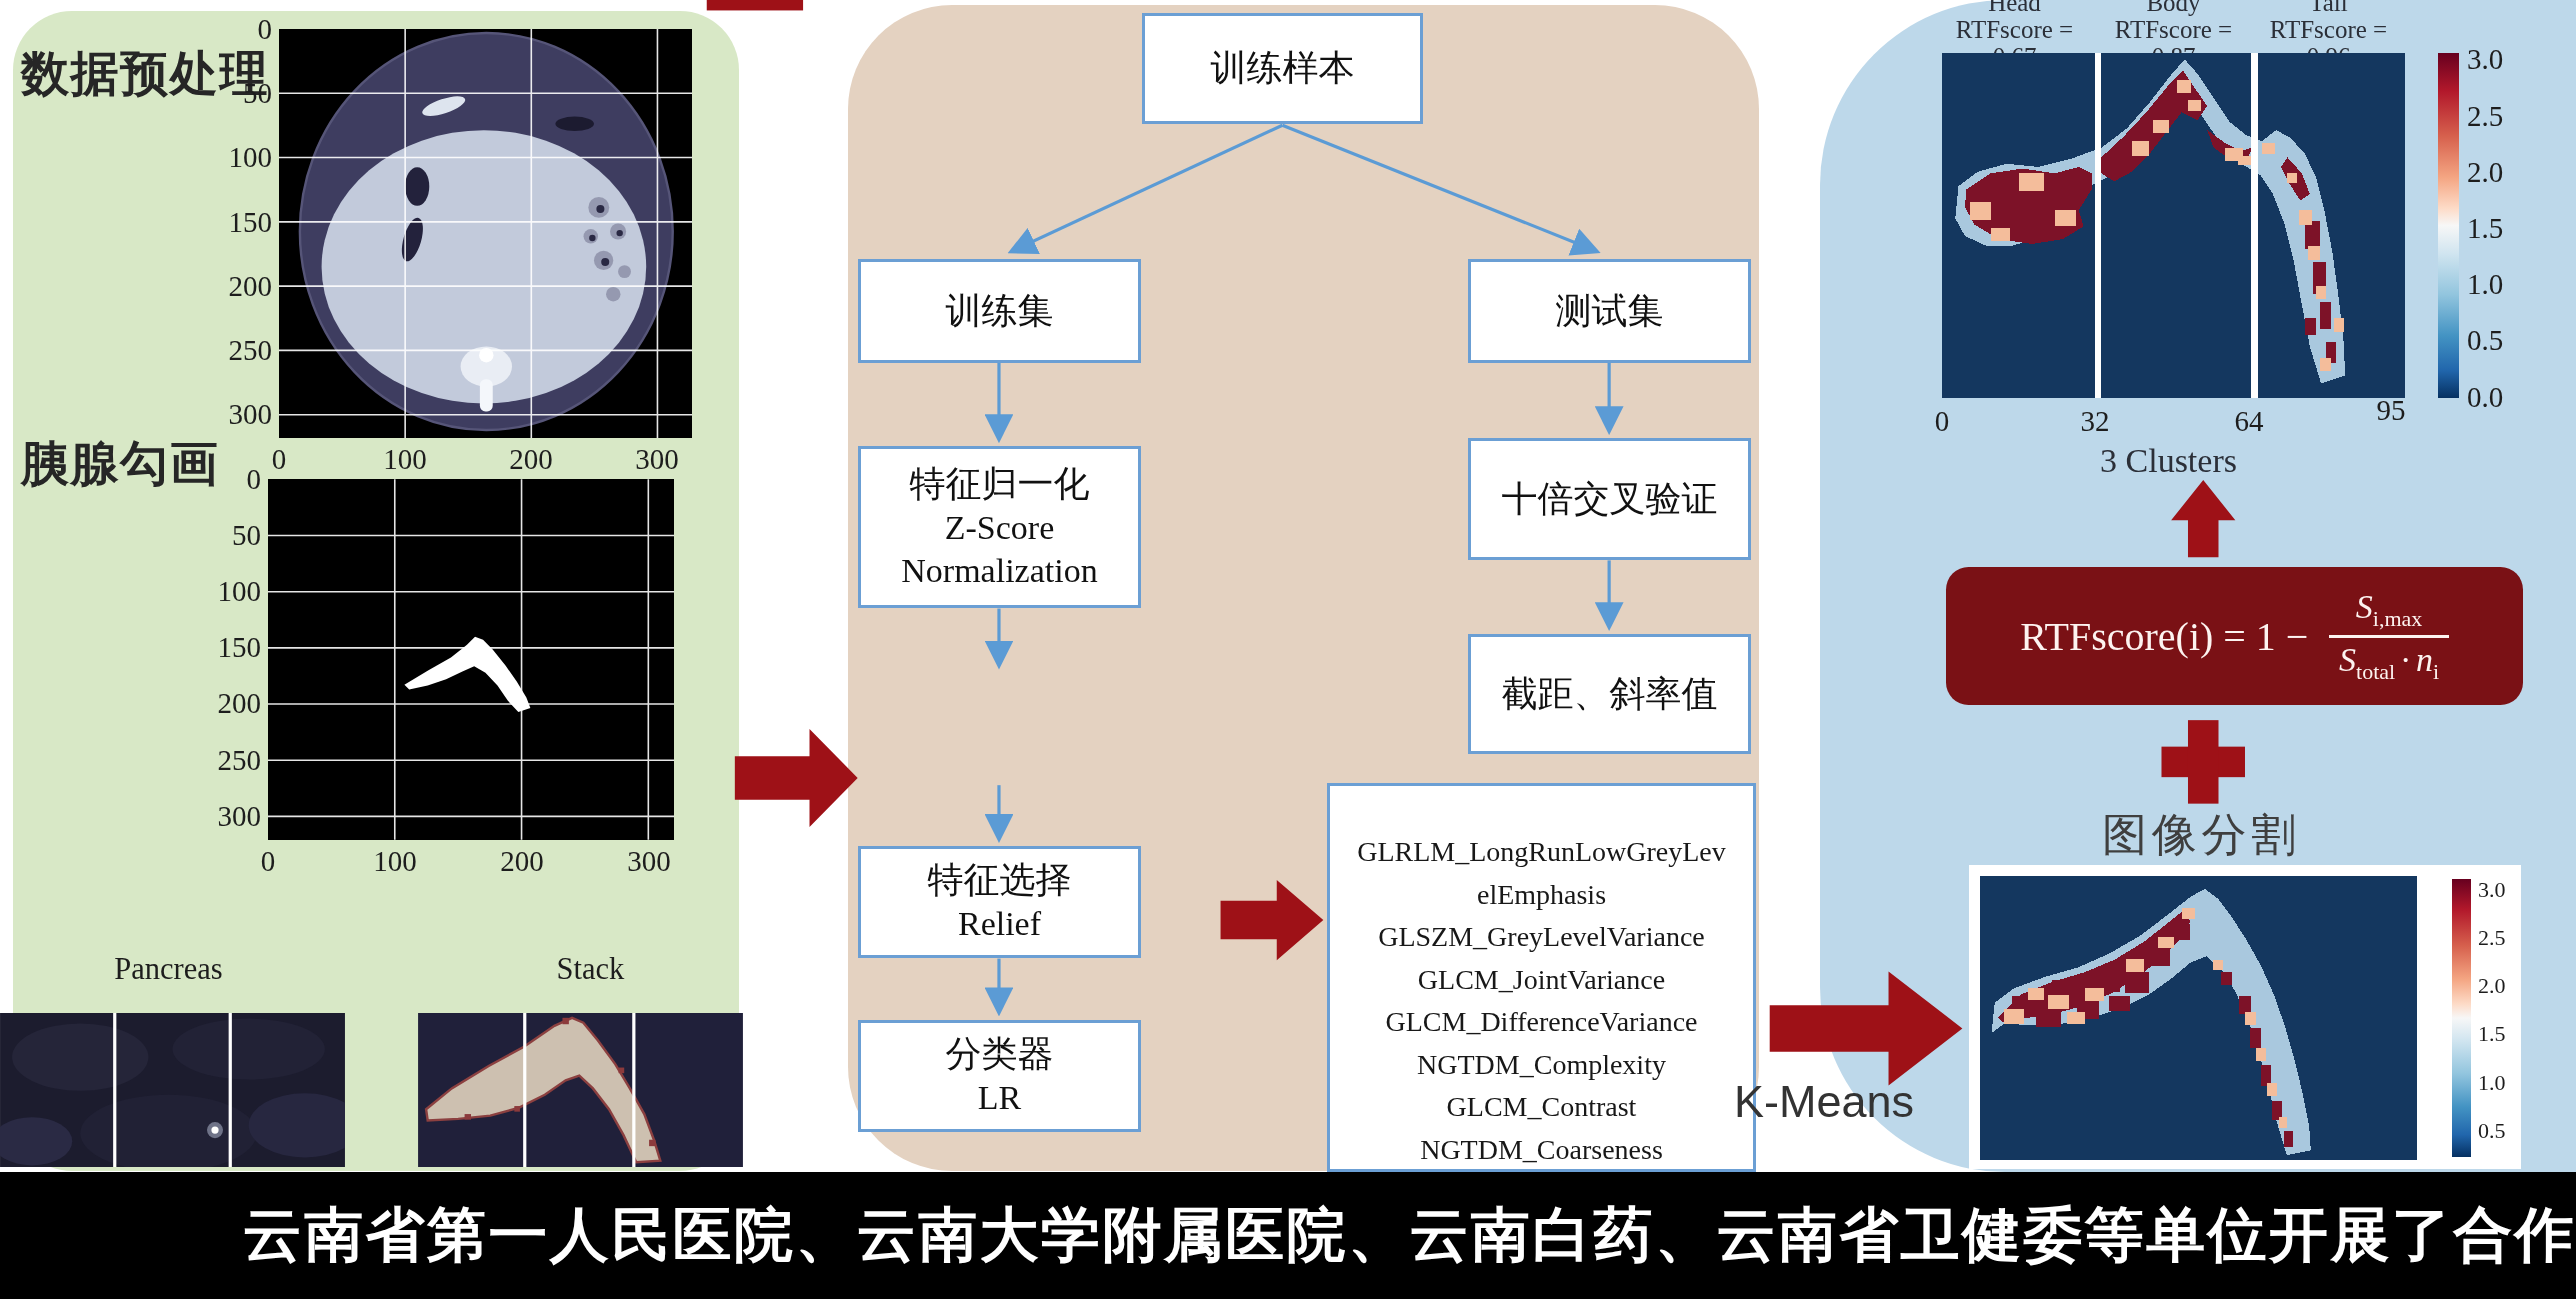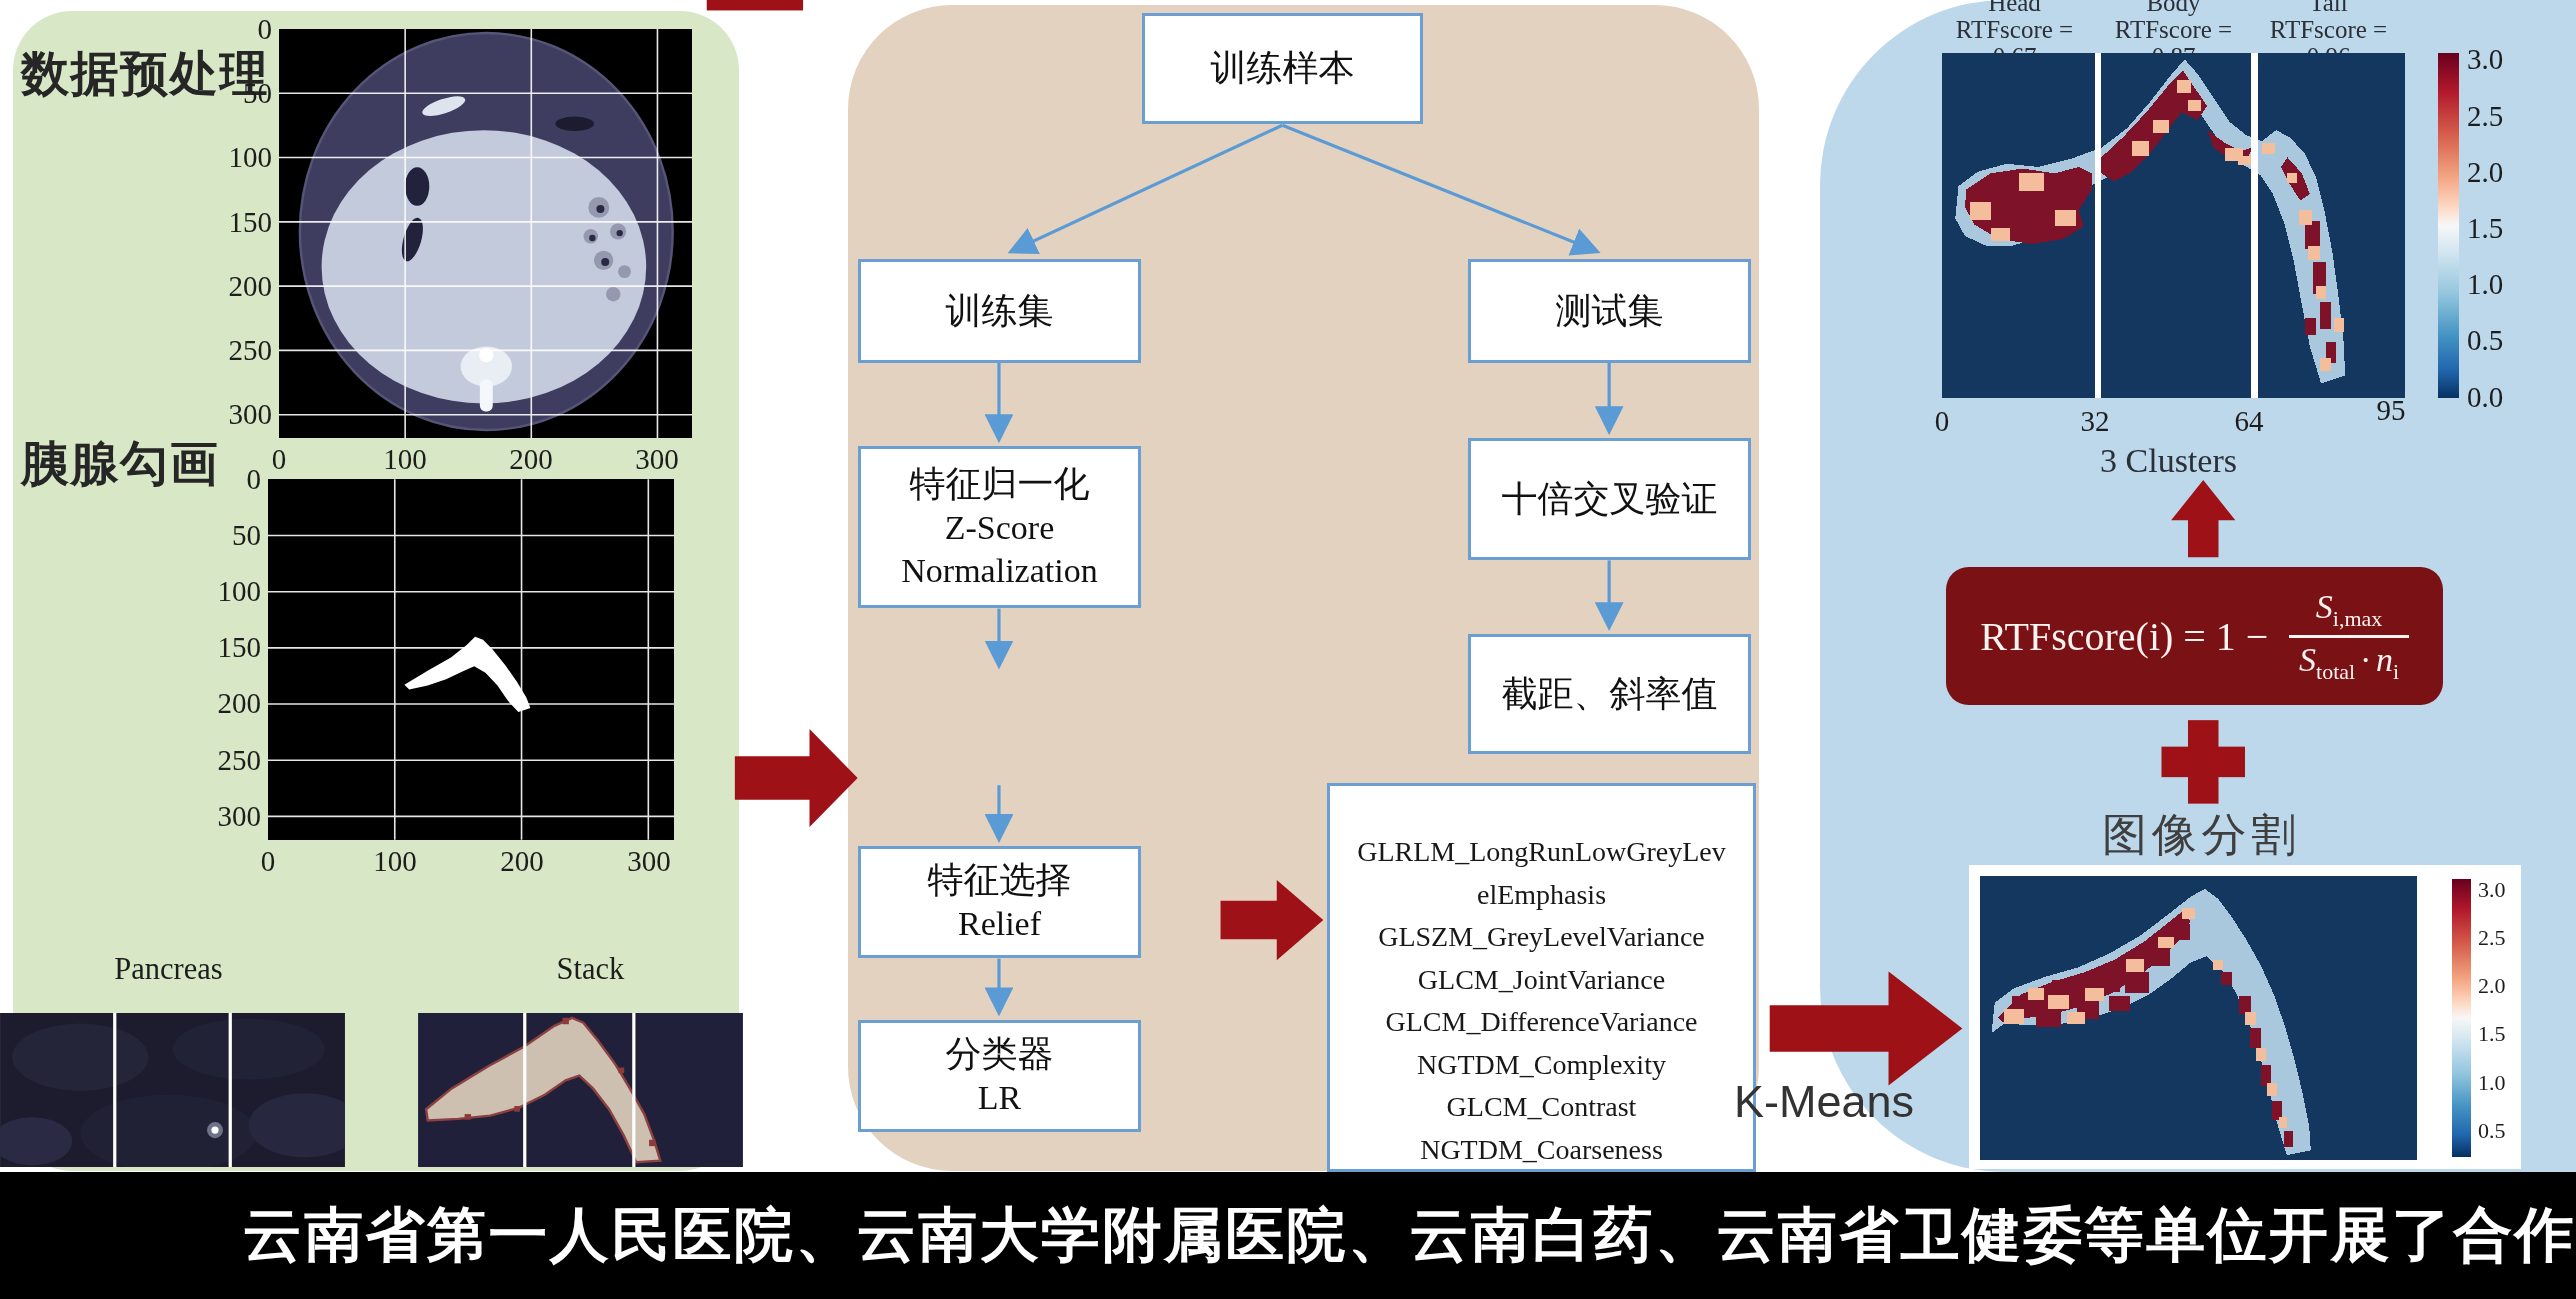--- a/index.html
+++ b/index.html
@@ -20,21 +20,21 @@
         font-family:"Liberation Serif", serif;color:#111;}
   .fbox .zh{font-size:36px;line-height:1.25;}
   .fbox .en{font-size:34px;line-height:1.25;}
   #feature-box{justify-content:flex-start;padding-top:45px;}
   #feature-box .fl{font-size:28px;line-height:1.52;color:#181818;}
   .hdr-col{width:161px;text-align:center;font-family:"Liberation Serif", serif;
            font-size:25px;line-height:27px;color:#2b2f38;}
   .cb{background:linear-gradient(180deg,#67001f 0%,#b2182b 11%,#d6604d 24%,#f4a582 36%,
        #fddbc7 45%,#f7f7f7 50%,#d1e5f0 58%,#92c5de 70%,#4393c3 82%,#2166ac 92%,#053061 100%);}
   .cbtick{font-family:"Liberation Serif", serif;font-size:29px;color:#1d1d1d;}
-  #formula-box{left:1946px;top:567px;width:497px;height:138px;background:#7a1115;border-radius:22.5px;
+  #formula-box{left:1946px;top:567px;width:577px;height:138px;background:#7a1115;border-radius:22.5px;
      display:flex;align-items:center;justify-content:center;color:#fdf3f0;
      font-family:"Liberation Serif", serif;font-size:40px;}
   #formula-box i{font-style:italic;}
   .frac{display:inline-flex;flex-direction:column;align-items:center;margin-left:21px;
         font-size:34px;line-height:1.1;}
   .frac sub{font-size:22px;}
   .frac .den{border-top:3.2px solid #fdf3f0;padding:3.2px 9.6px 0 9.6px;}
   .frac .num{padding:0 9.6px 3.2px 9.6px;}
   .frac .dot{padding:0 4.8px;}
   #kmeans{font-size:45px;color:#333;font-family:"Liberation Sans", sans-serif;}

